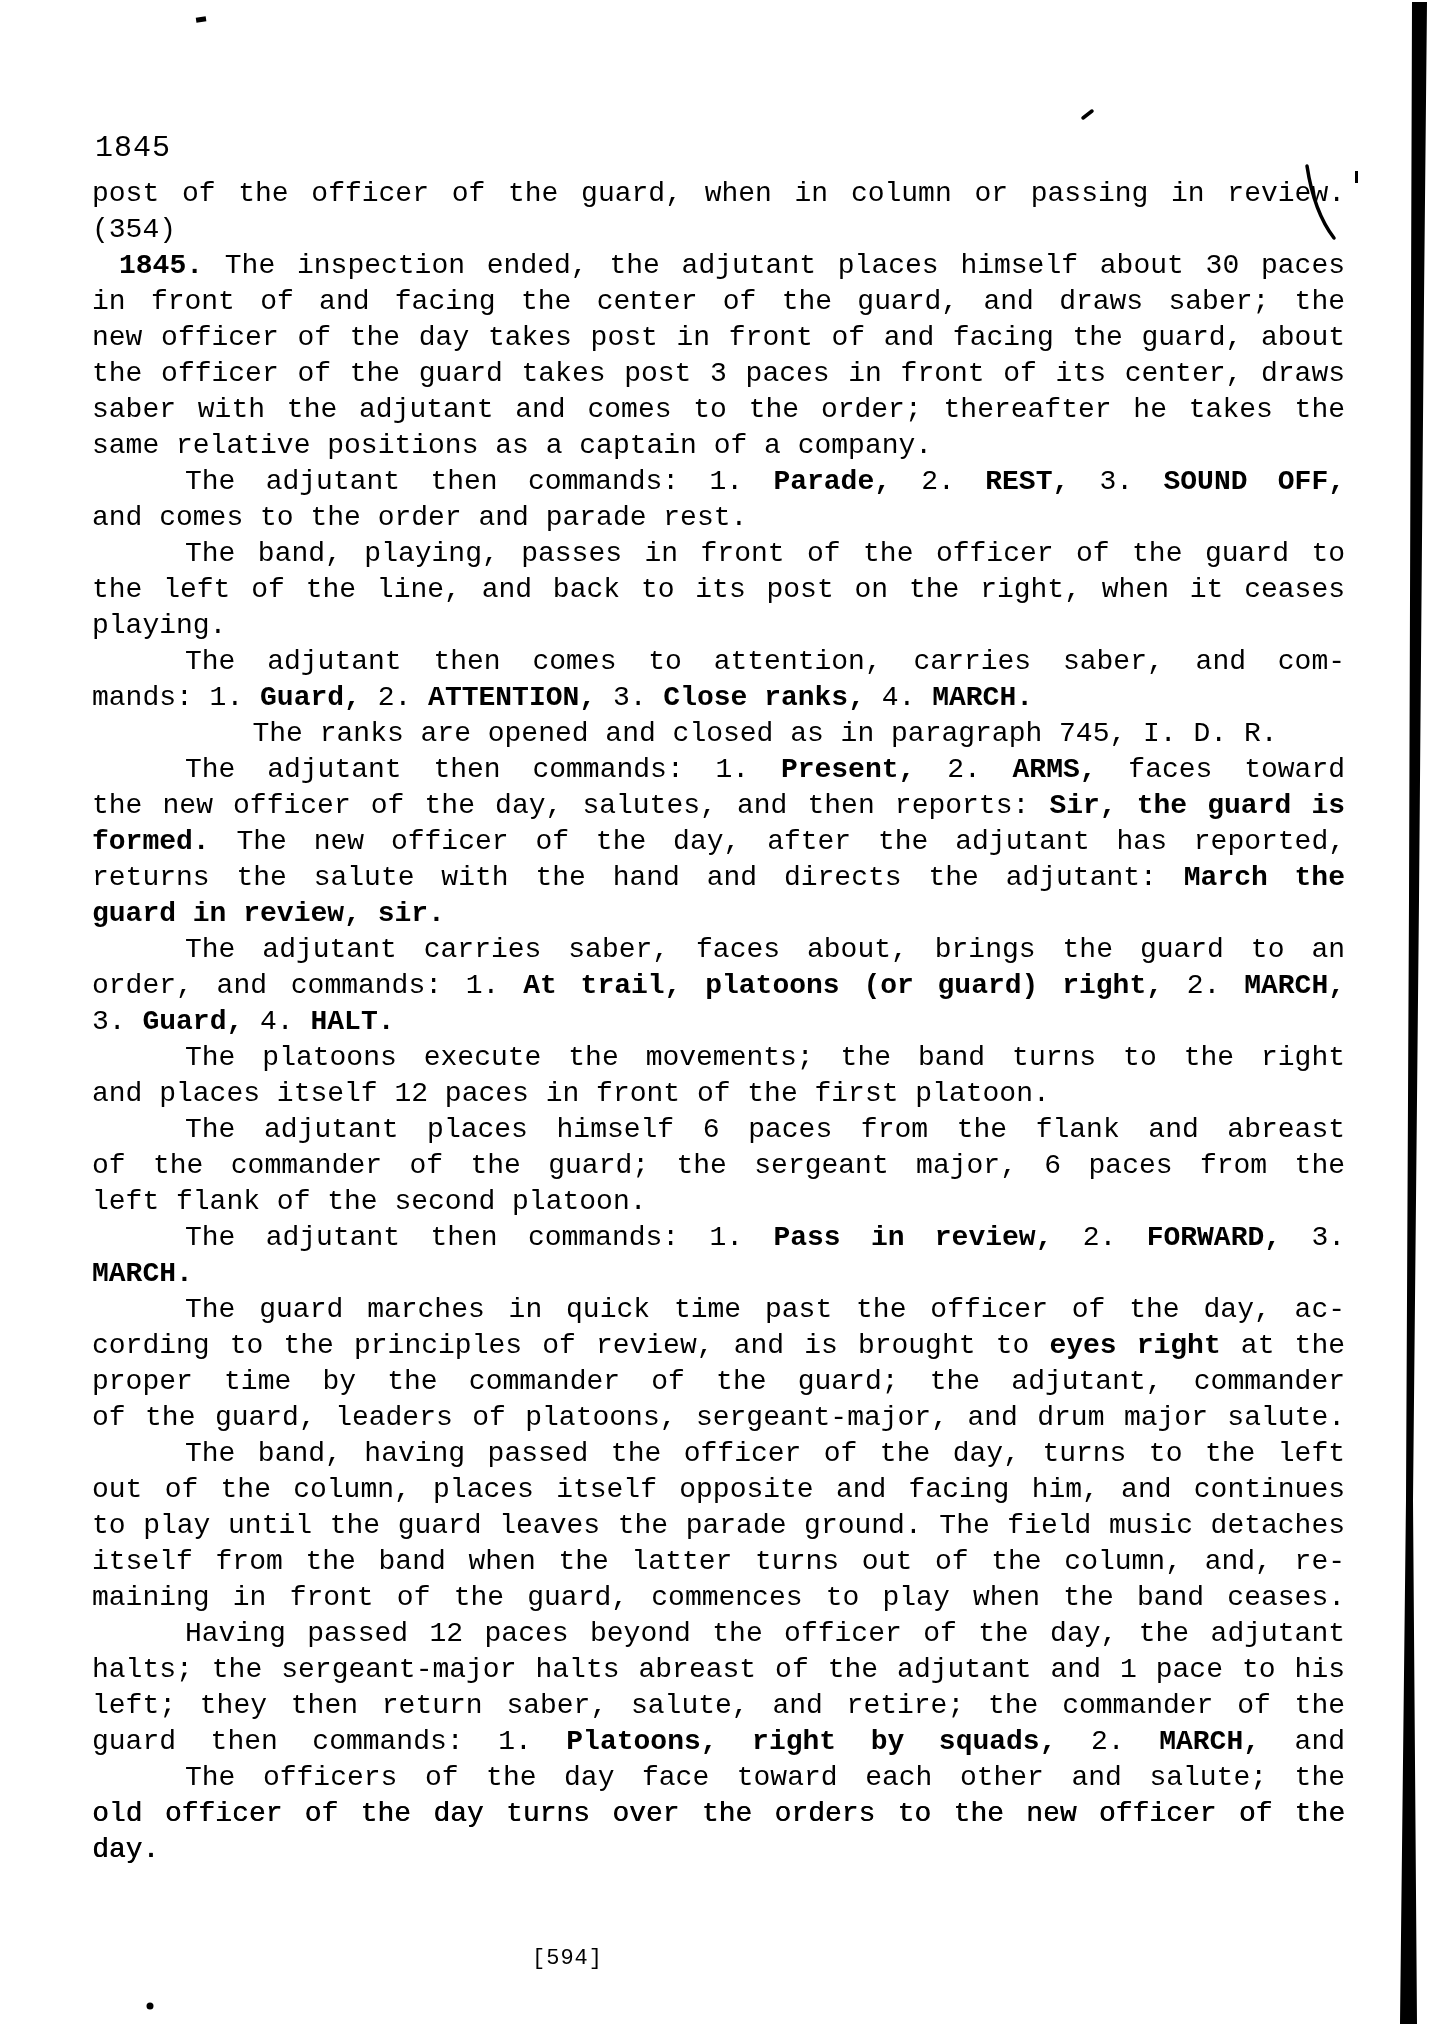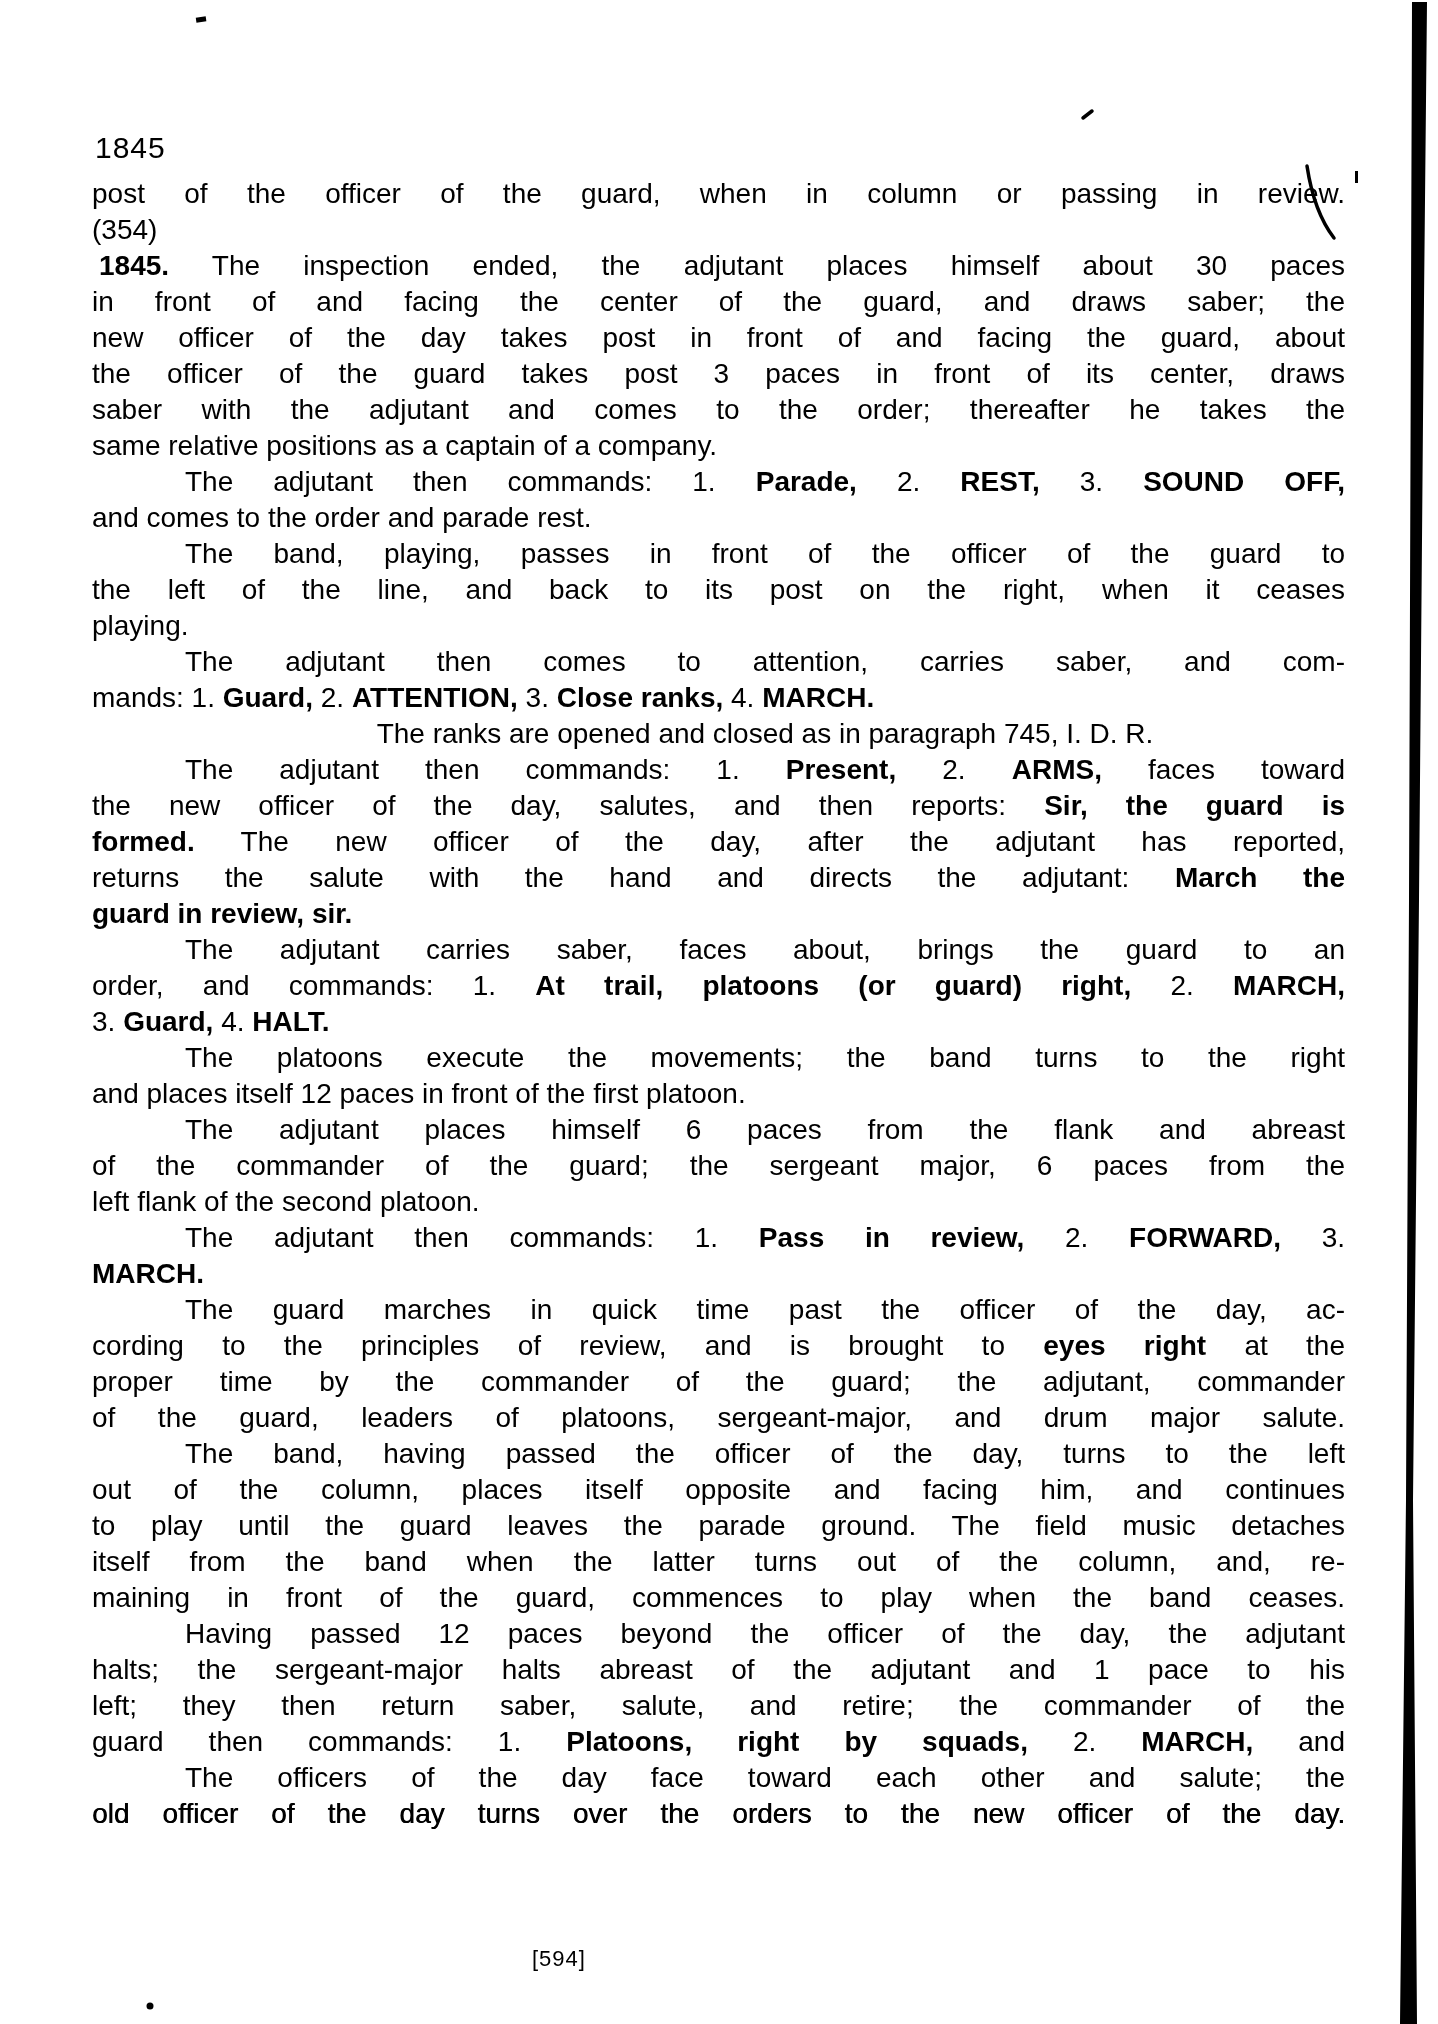--- a/index.html
+++ b/index.html
@@ -1,20 +1,20 @@
 <!DOCTYPE html>
 <html><head>
 <meta charset="utf-8">
 <style>
   html,body{margin:0;padding:0;background:#e8e8e8;}
   .page{
     position:relative;
     width:1438px;height:2024px;
     background:#ffffff;
-    font-family:Liberation Sans, sans-serif;
+    font-family:Liberation Mono, monospace;
     color:#000;
     overflow:hidden;
   }
   .header-num{
     position:absolute;left:95px;top:131px;
     font-size:30px;letter-spacing:1px;
   }
   .body-block{
     position:absolute;left:92px;top:176px;width:1253px;
   }
@@ -24,21 +24,21 @@
     white-space:nowrap;
     text-align:left;
   }
   .line.j{
     white-space:normal;
     text-align:justify;
     text-align-last:justify;
   }
   .line b{font-weight:bold;}
   .ind-para{text-indent:93px;text-align:center;}
-  .ind-small{text-indent:7px;}
+  .ind-small{text-indent:7px;margin-left:20px;}
   .heavy{text-shadow:0.45px 0 0 #000;}
   .blot{
     display:inline-block;
     width:9px;height:25px;
     background:#000;
     border-radius:45% 30% 40% 50%;
     vertical-align:-4px;
     margin:0 -1px 0 2px;
   }
   .footer{

